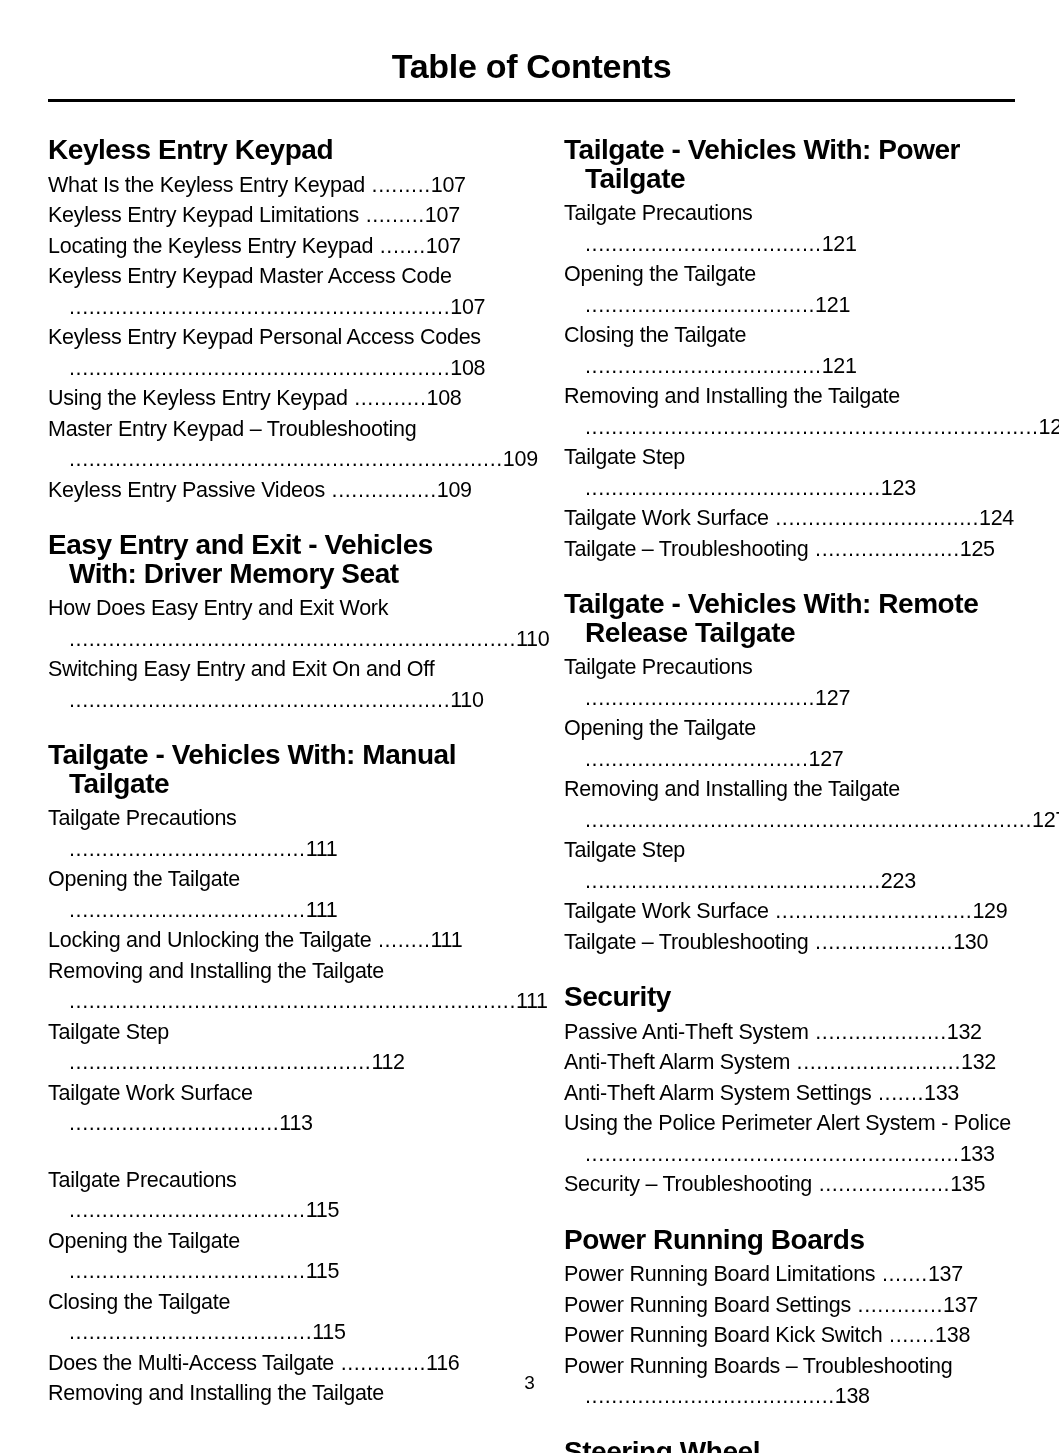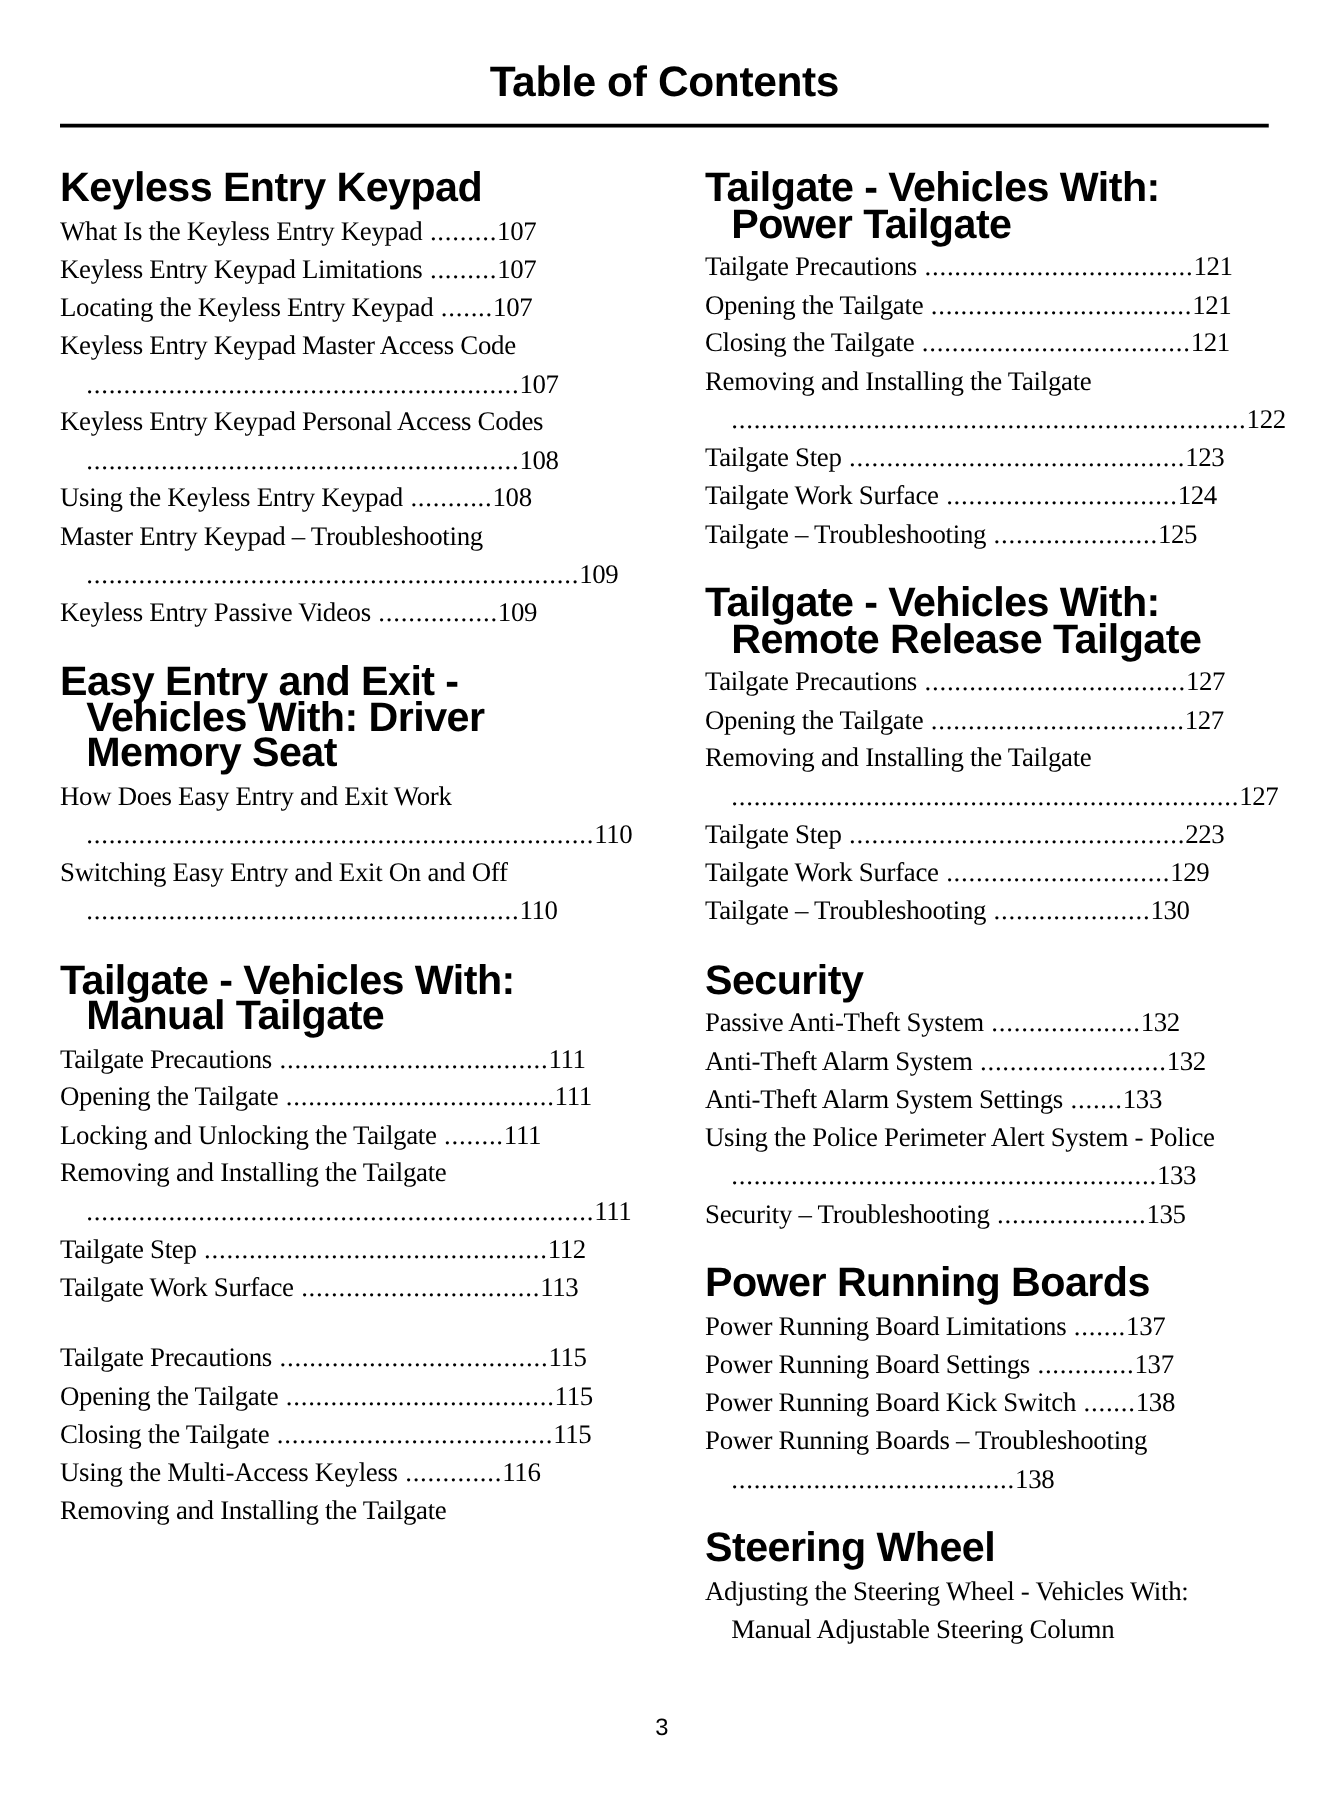--- a/index.html
+++ b/index.html
@@ -58,40 +58,39 @@
     width: 451px;
   }
 
   
   .toc-section {
     margin-bottom: 26px;
   }
   .toc-section:last-child { margin-bottom: 0; }
 
   .section-heading {
-    font-size: 33px;
+    font-size: 28px;
     font-weight: bold;
     line-height: 28.5px;
     letter-spacing: -0.45px;
     padding-left: 21px;
     text-indent: -21px;
     margin-bottom: 5px;
   }
 
   
   .toc-entry {
     position: relative;
     font-size: 21.5px;
     line-height: 30.5px;
     letter-spacing: -0.25px;
     padding-left: 21px;
     text-indent: -21px;
     margin: 0;
     word-spacing: 0px;
-    font-family: Liberation Serif, serif;
   }
   .toc-entry .etitle {
     
   }
   .toc-entry .leader {
     letter-spacing: 0.6px;
   }
   .toc-entry .pnum {
     letter-spacing: -0.3px;
   }
@@ -140,21 +139,21 @@
           <div class="toc-entry"><span class="etitle">Opening the Tailgate</span><span class="leader"> ....................................</span><span class="pnum">111</span></div>
           <div class="toc-entry"><span class="etitle">Locking and Unlocking the Tailgate</span><span class="leader"> ........</span><span class="pnum">111</span></div>
           <div class="toc-entry"><span class="etitle">Removing and Installing the Tailgate</span><span class="leader"> ....................................................................</span><span class="pnum">111</span></div>
           <div class="toc-entry"><span class="etitle">Tailgate Step</span><span class="leader"> ..............................................</span><span class="pnum">112</span></div>
           <div class="toc-entry"><span class="etitle">Tailgate Work Surface</span><span class="leader"> ................................</span><span class="pnum">113</span></div>
         </div>
         <div class="toc-section">
           <div class="toc-entry"><span class="etitle">Tailgate Precautions</span><span class="leader"> ....................................</span><span class="pnum">115</span></div>
           <div class="toc-entry"><span class="etitle">Opening the Tailgate</span><span class="leader"> ....................................</span><span class="pnum">115</span></div>
           <div class="toc-entry"><span class="etitle">Closing the Tailgate</span><span class="leader"> .....................................</span><span class="pnum">115</span></div>
-          <div class="toc-entry"><span class="etitle">Using the Multi-Access Keyless</span><span class="leader"> .............</span><span class="pnum">116</span></div>
+          <div class="toc-entry"><span class="etitle">Does the Multi-Access Tailgate</span><span class="leader"> .............</span><span class="pnum">116</span></div>
           <div class="toc-entry"><span class="etitle">Removing and Installing the Tailgate</span></div>
         </div>
       </div>
     <div class="column">
         <div class="toc-section">
           <div class="section-heading">Tailgate - Vehicles With: Power Tailgate</div>
           <div class="toc-entry"><span class="etitle">Tailgate Precautions</span><span class="leader"> ....................................</span><span class="pnum">121</span></div>
           <div class="toc-entry"><span class="etitle">Opening the Tailgate</span><span class="leader"> ...................................</span><span class="pnum">121</span></div>
           <div class="toc-entry"><span class="etitle">Closing the Tailgate</span><span class="leader"> ....................................</span><span class="pnum">121</span></div>
           <div class="toc-entry"><span class="etitle">Removing and Installing the Tailgate</span><span class="leader"> .....................................................................</span><span class="pnum">122</span></div>

